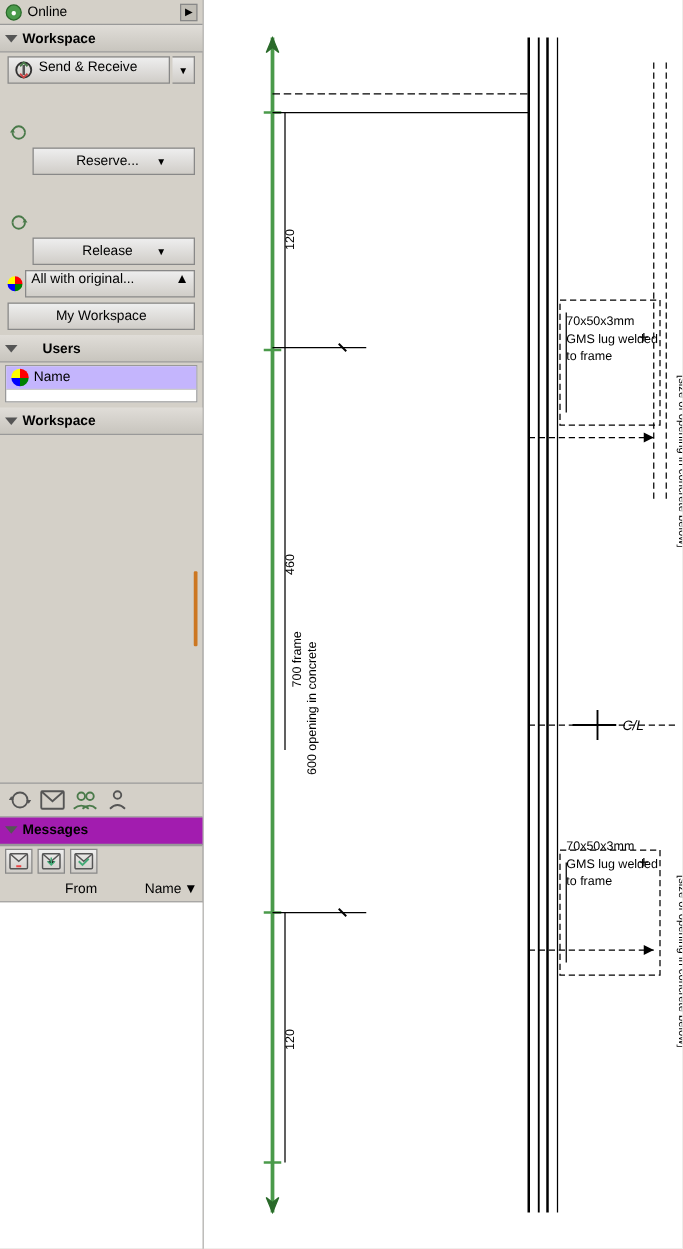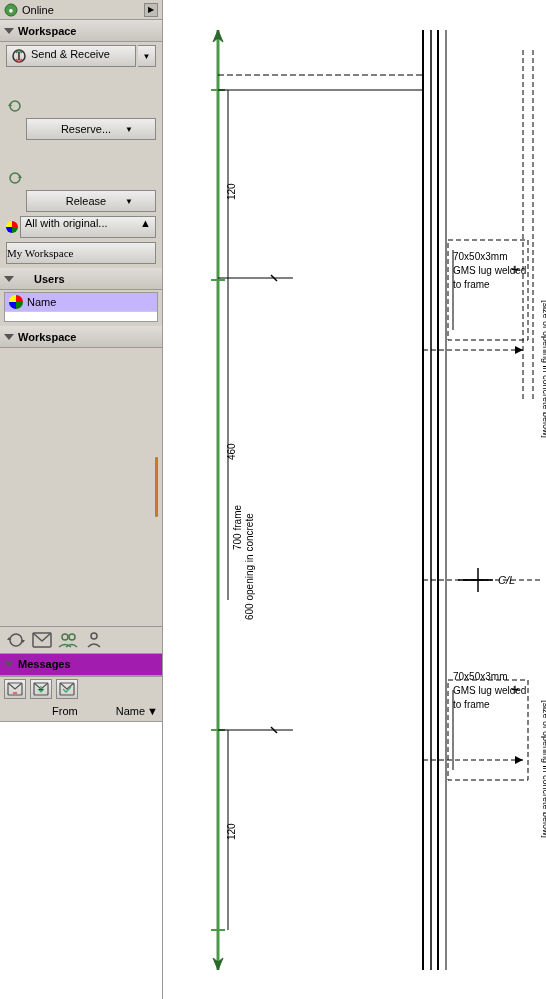--- a/index.html
+++ b/index.html
@@ -182,22 +182,21 @@
     .my-workspace-row {
       padding: 2px 6px;
     }
     .my-workspace-btn {
       width: 100%;
       height: 22px;
       background: linear-gradient(to bottom, #eee, #d0cdc8);
       border: 1px solid #888;
       cursor: pointer;
       font-size: 11px;
-      text-align: left;
-      font-family: Liberation Serif, serif;
+      text-align: center;
     }
 
     
     .users-section {
       margin-top: 2px;
       gap: 16px;
     }
     .users-list {
       background: #fff;
       border: 1px solid #999;

